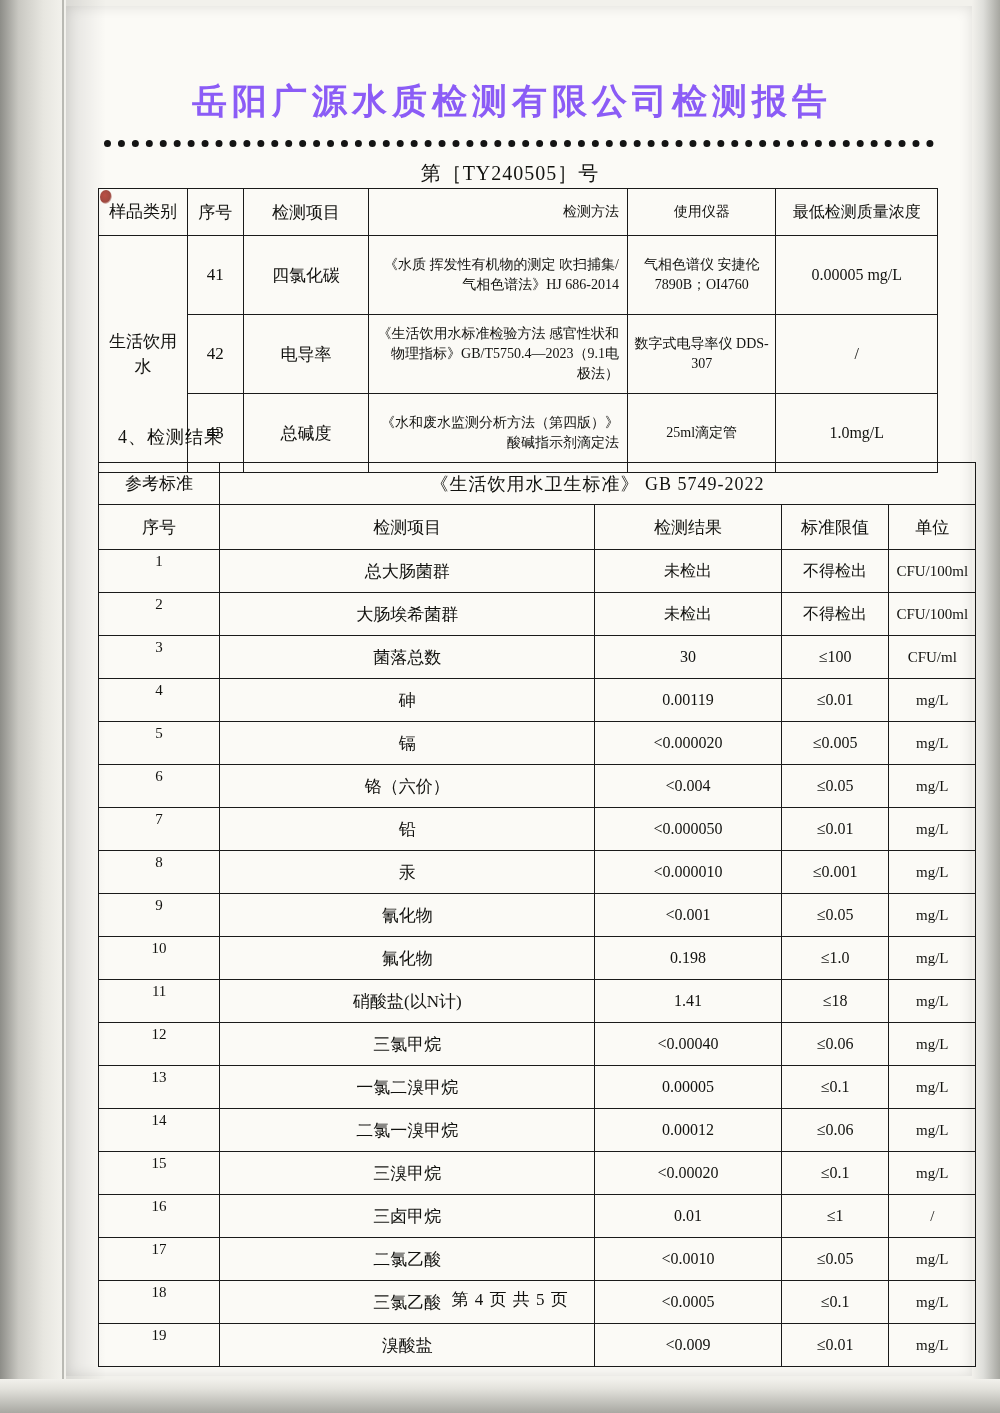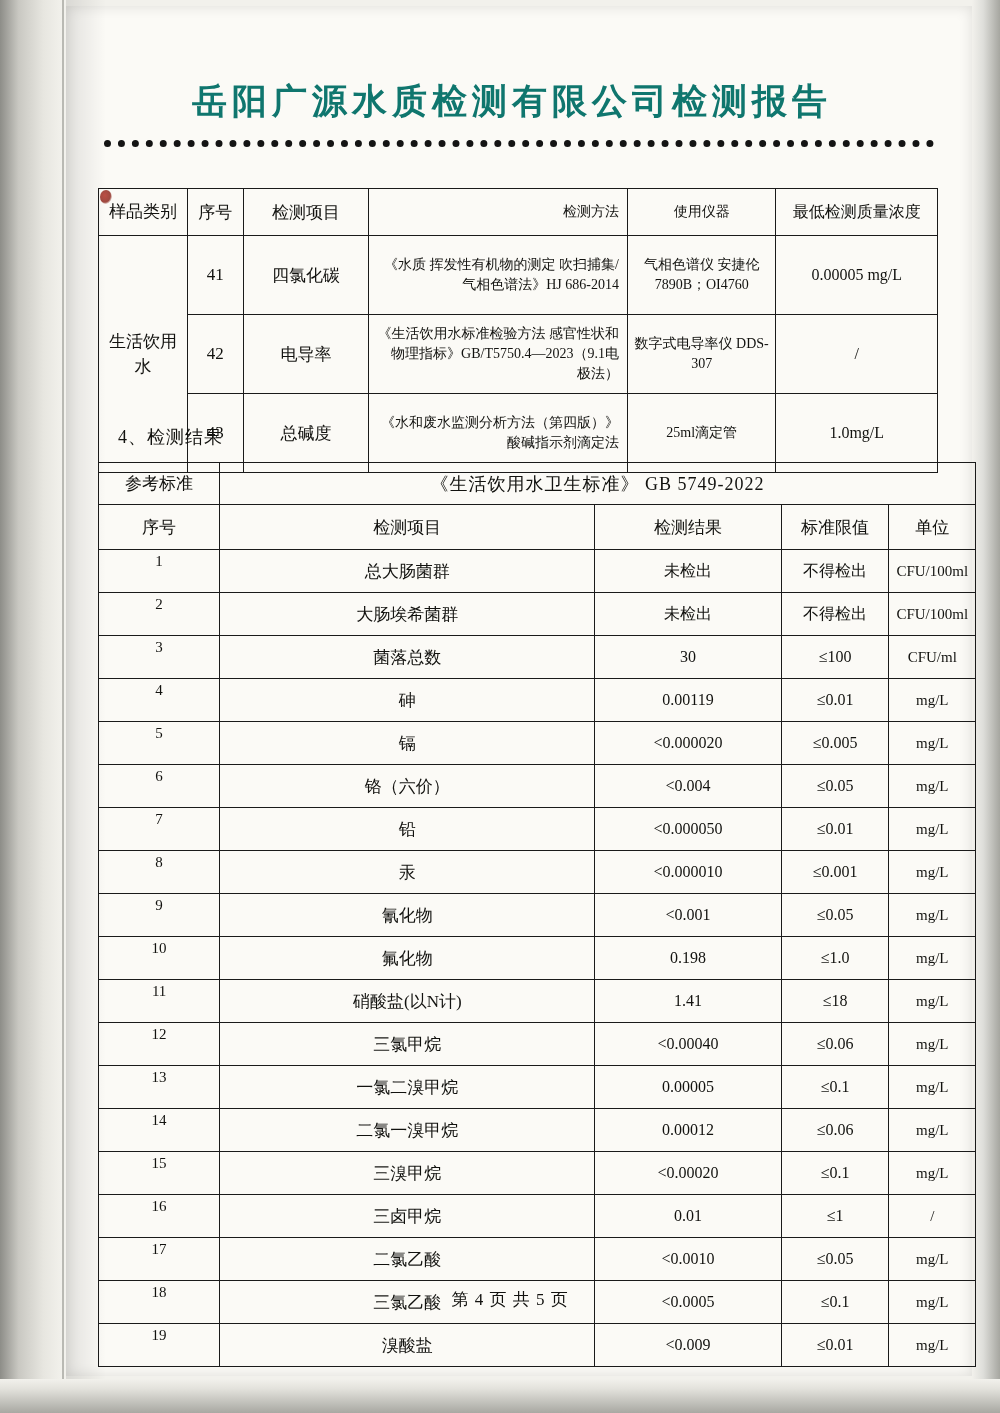--- a/index.html
+++ b/index.html
@@ -54,21 +54,21 @@
   .doc-title {
     position: absolute;
     left: 92px;
     top: 78px;
     width: 840px;
     text-align: center;
     font-family: "DejaVu Serif", serif;
     font-weight: bold;
     font-size: 35px;
     letter-spacing: 5px;
-    color: #0f766e;
+    color: #8b5cf6;
   }
   .dotted-rule {
     position: absolute;
     left: 104px;
     top: 140px;
     width: 830px;
     height: 12px;
     border-top: 7px dotted #141414;
   }
   .report-no {
@@ -183,20 +183,21 @@
 <div class="page">
   <div class="paper-left-edge"></div>
   <div class="sheet"></div>
   <div class="paper-left-line"></div>
   <div class="scan-shadow"></div>
   <div class="paper-right-edge"></div>
   <div class="paper-bottom-edge"></div>
 
   <div class="doc-title">岳阳广源水质检测有限公司检测报告</div>
   <div class="dotted-rule"></div>
+  <div class="report-no">第［TY240505］号</div>
 
   <div class="red-mark"></div>
 
   <table class="methods-table">
     <tbody>
         <tr>
       <td class="h sample">样品类别</td>
       <td class="h no">序号</td>
       <td class="h item">检测项目</td>
       <td class="h method" style="">检测方法</td>

